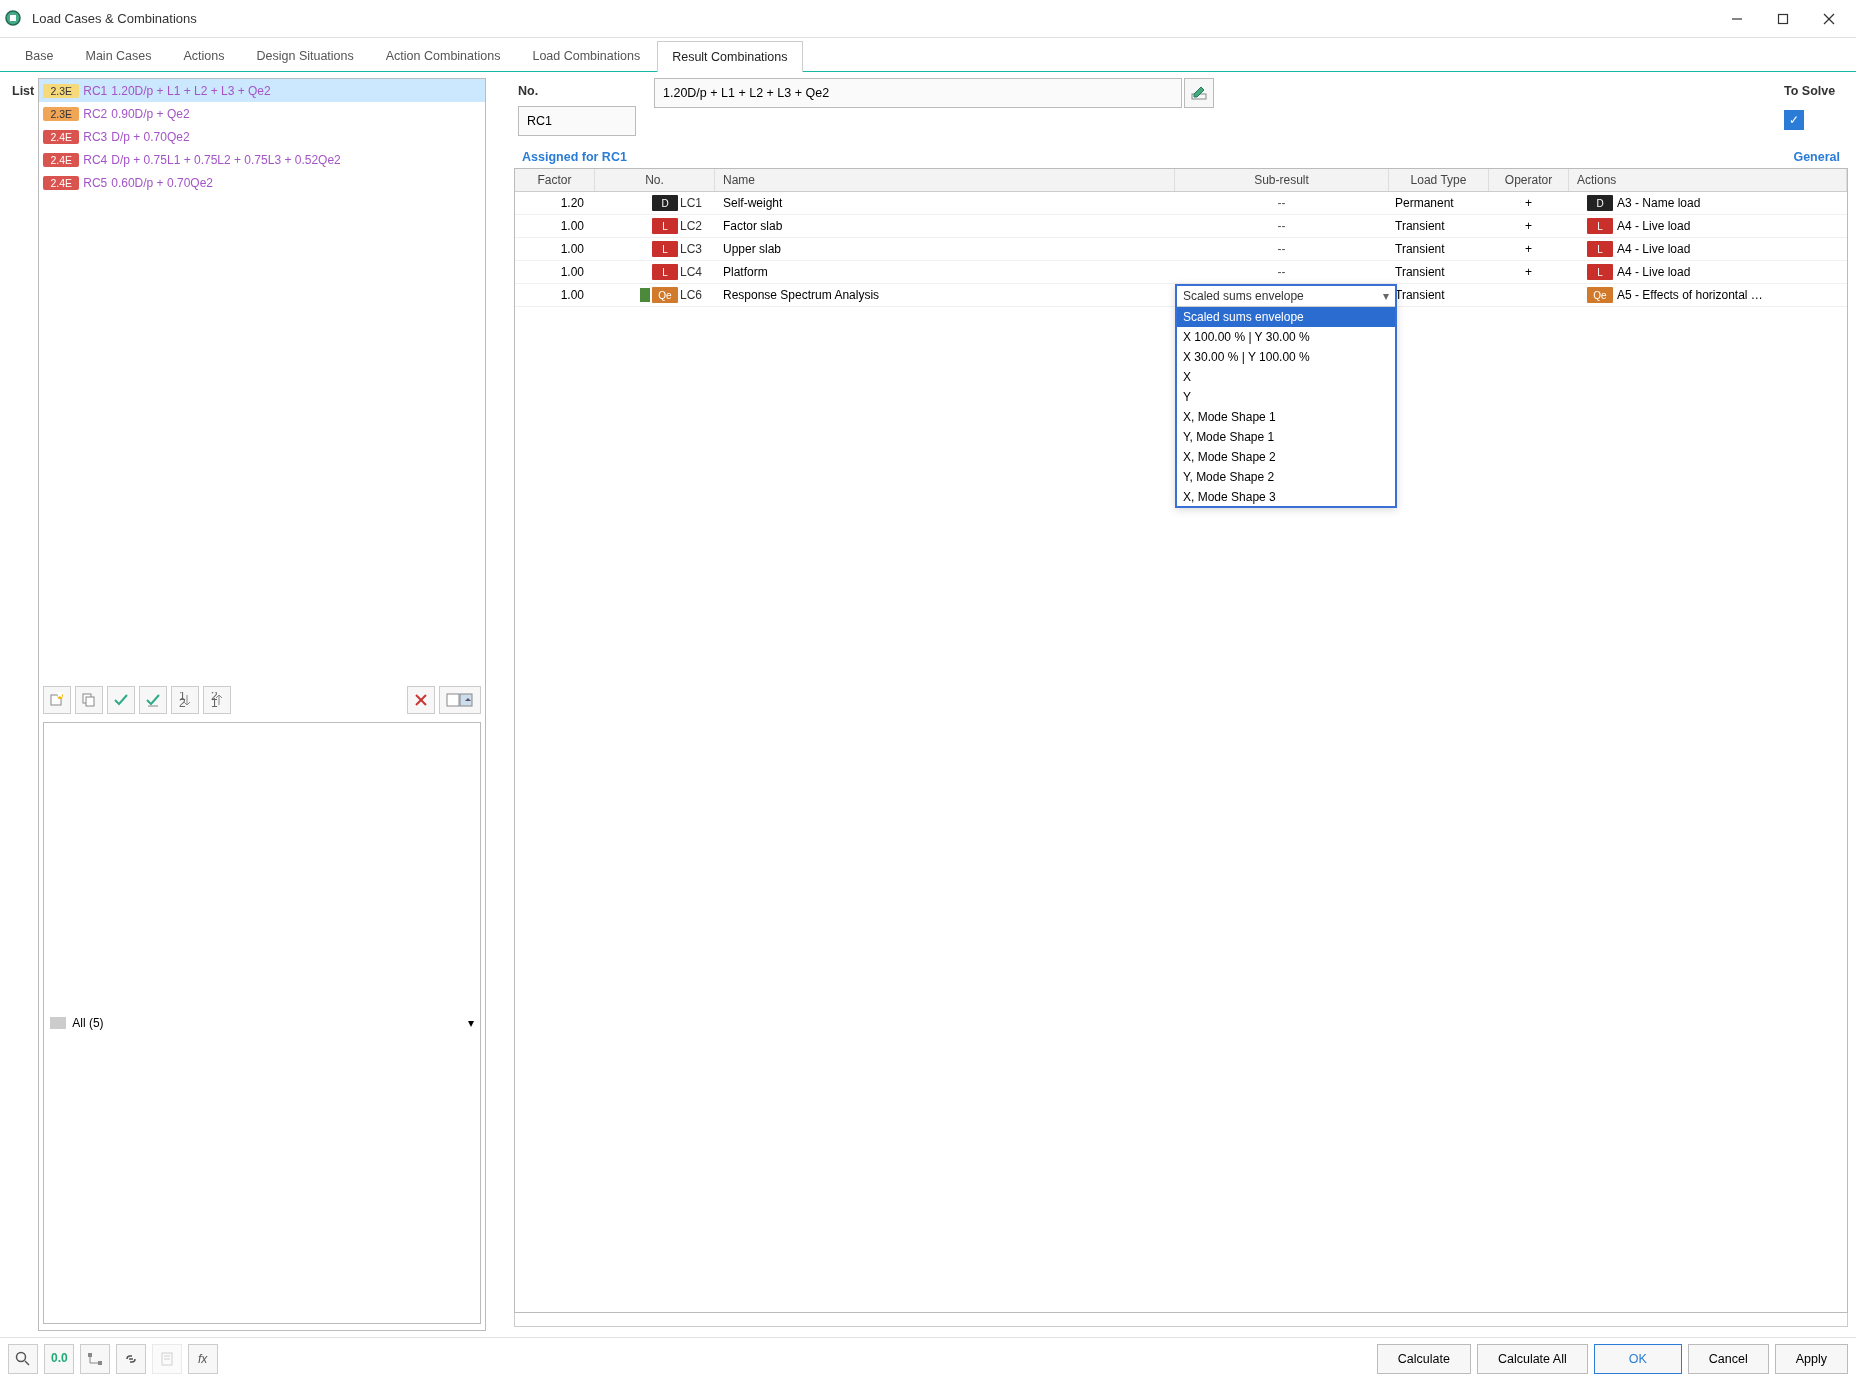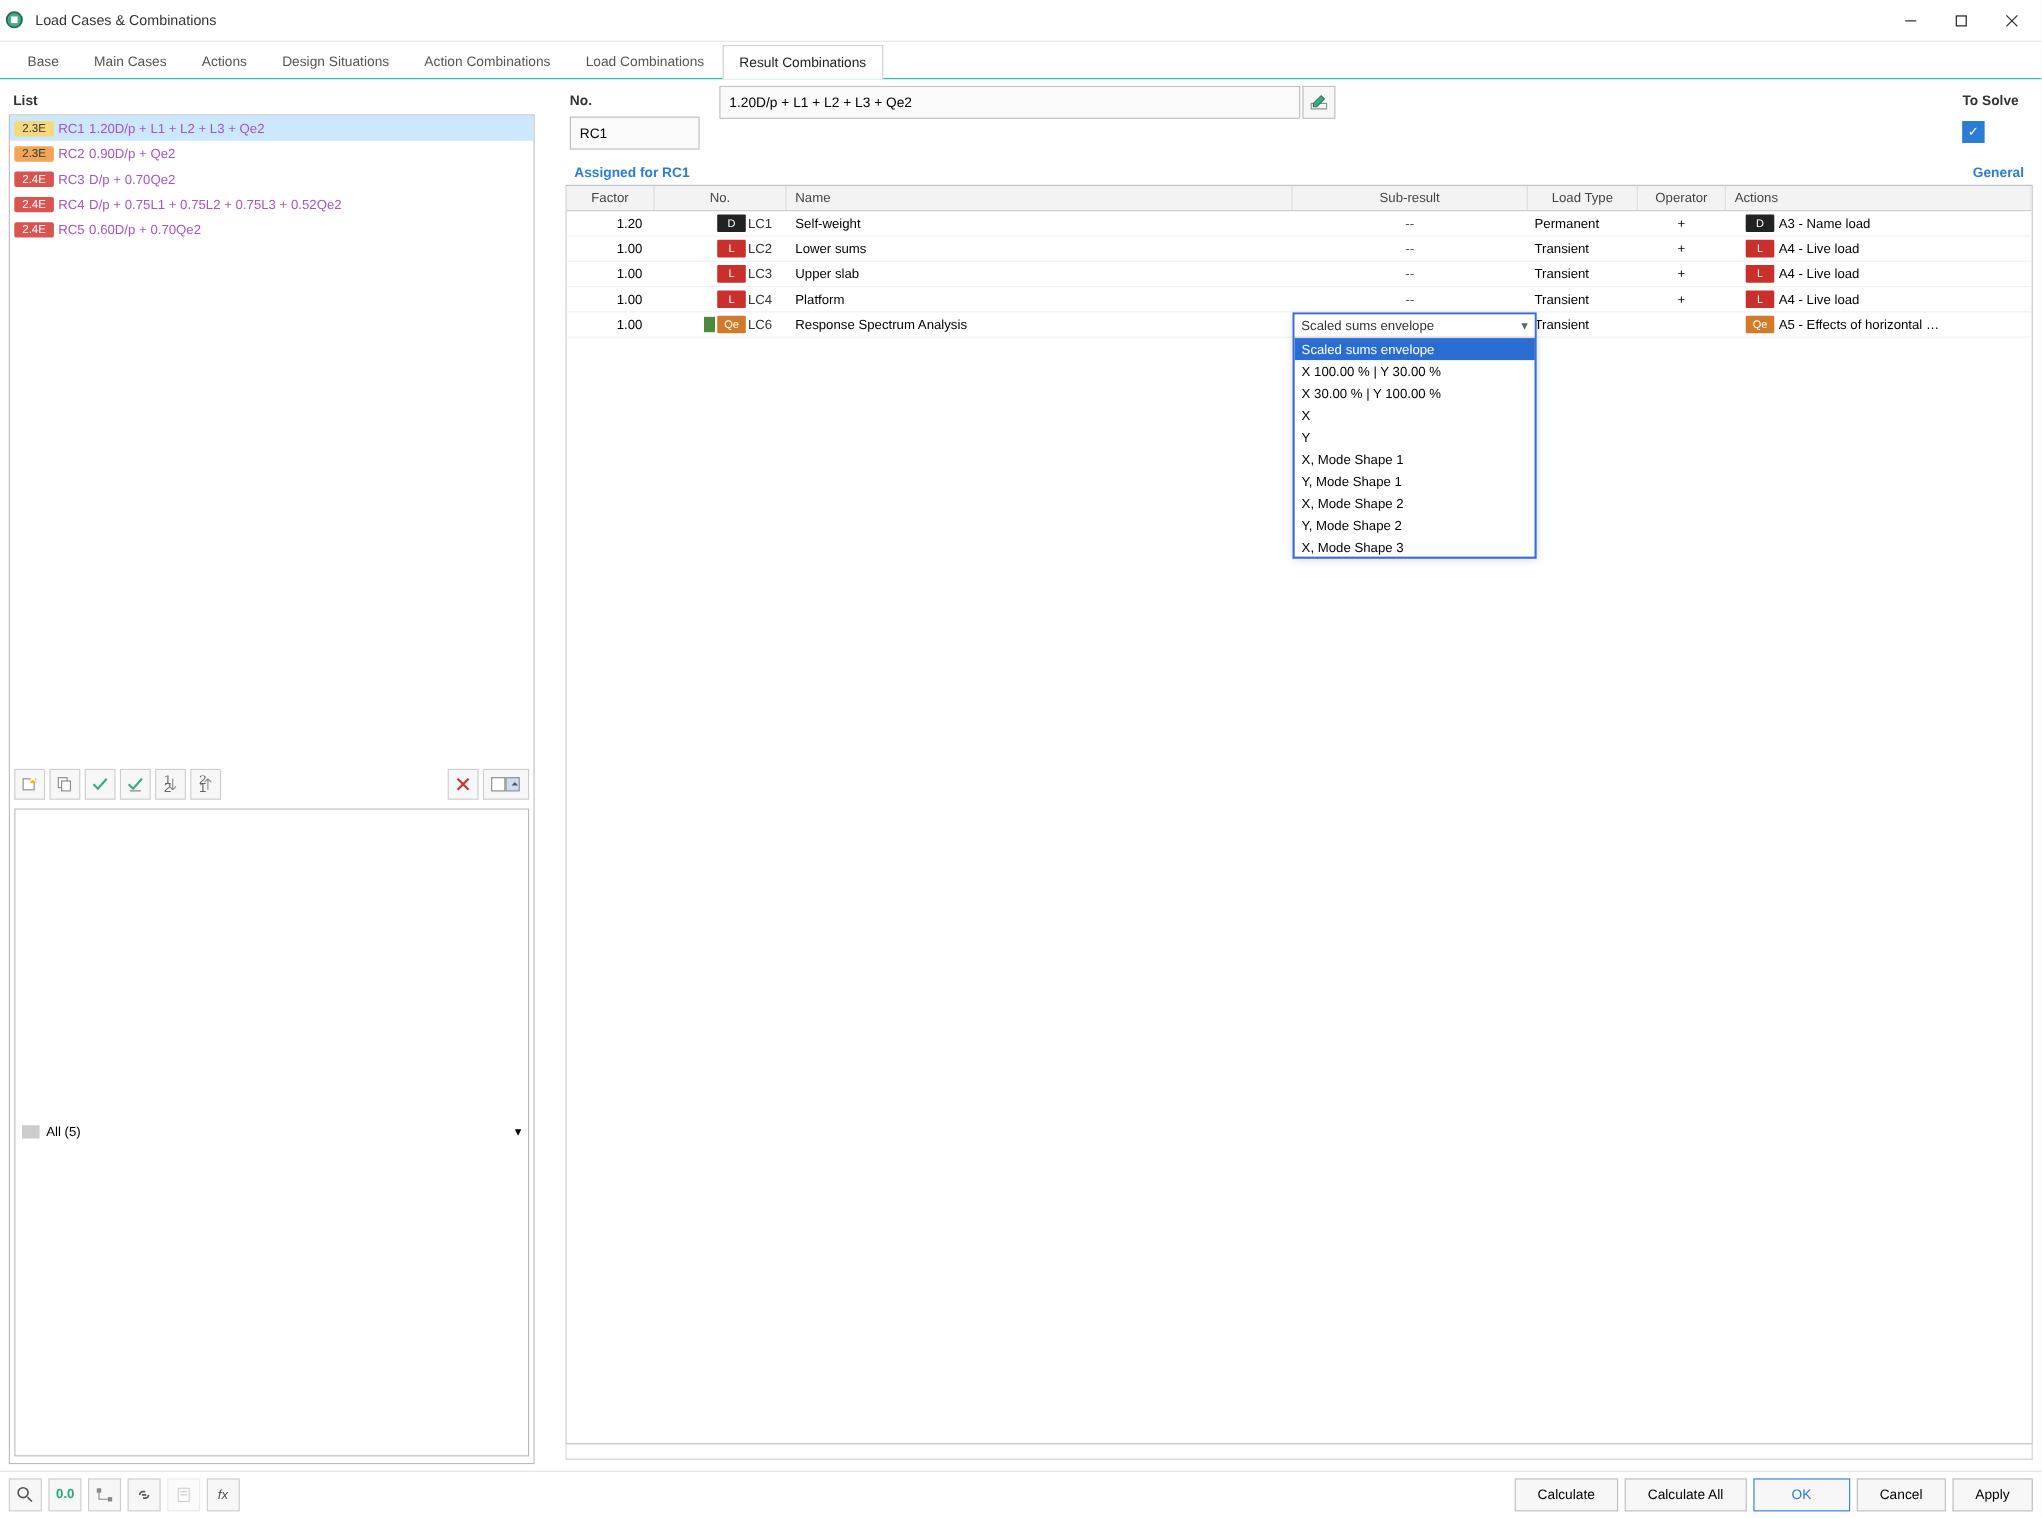--- a/index.html
+++ b/index.html
@@ -12,21 +12,21 @@
 .titlebar-title { flex: 1; font-size: 13px; color: #333; }
 .titlebar-controls { display: flex; }
 .titlebar-btn { width: 46px; height: 32px; display: flex; align-items: center; justify-content: center; cursor: pointer; }
 
 .tabs { height: 34px; display: flex; align-items: flex-end; padding: 0 10px; background: #fff; border-bottom: 1px solid #14b8a6; gap: 2px; }
 .tab { padding: 8px 14px; font-size: 12.5px; color: #555; cursor: pointer; border: 1px solid transparent; border-bottom: none; }
 .tab.active { border-color: #ccc; background: #fff; position: relative; top: 1px; color: #222; }
 
 .content { flex: 1; display: flex; gap: 28px; padding: 6px 8px; overflow: hidden; }
 
-.left-panel { width: 478px; display: flex; flex-direction: column; }
+.left-panel { width: 478px; display: flex; }
 .panel-header { font-size: 12.5px; font-weight: 600; color: #333; padding: 6px 4px; }
 .list-container { flex: 1; border: 1px solid #bbb; background: #fff; display: flex; flex-direction: column; }
 .list-body { flex: 1; overflow: auto; }
 .list-row { display: flex; align-items: center; height: 23px; font-size: 12px; cursor: pointer; }
 .list-row.selected { background: #cce8ff; }
 .list-badge { width: 36px; text-align: center; font-size: 10.5px; margin: 0 4px; color: #333; border-radius: 2px; padding: 1px 0; }
 .badge-23e-y { background: #f5d97a; }
 .badge-23e-o { background: #f0a656; }
 .badge-24e-r { background: #d9534f; color: #fff; }
 .rc-label { color: #a454c7; margin-right: 4px; }
@@ -307,21 +307,21 @@
       <span class="action-text">A3 - Name load</span>
     </div>
             </div>
             <div class="grid-row">
               <div class="gc gc-factor">1.00</div>
     <div class="gc gc-no">
       <span class="color-sq "></span>
       <span class="type-badge tb-l">L</span>
       <span class="lc-text">LC2</span>
     </div>
-    <div class="gc gc-name">Lower sums</div>
+    <div class="gc gc-name">Factor slab</div>
     <div class="gc gc-sub">--</div>
     <div class="gc gc-load">Transient</div>
     <div class="gc gc-op">+</div>
     <div class="gc gc-action">
       <span class="color-sq"></span>
       <span class="act-badge ab-l">L</span>
       <span class="action-text">A4 - Live load</span>
     </div>
             </div>
             <div class="grid-row">

